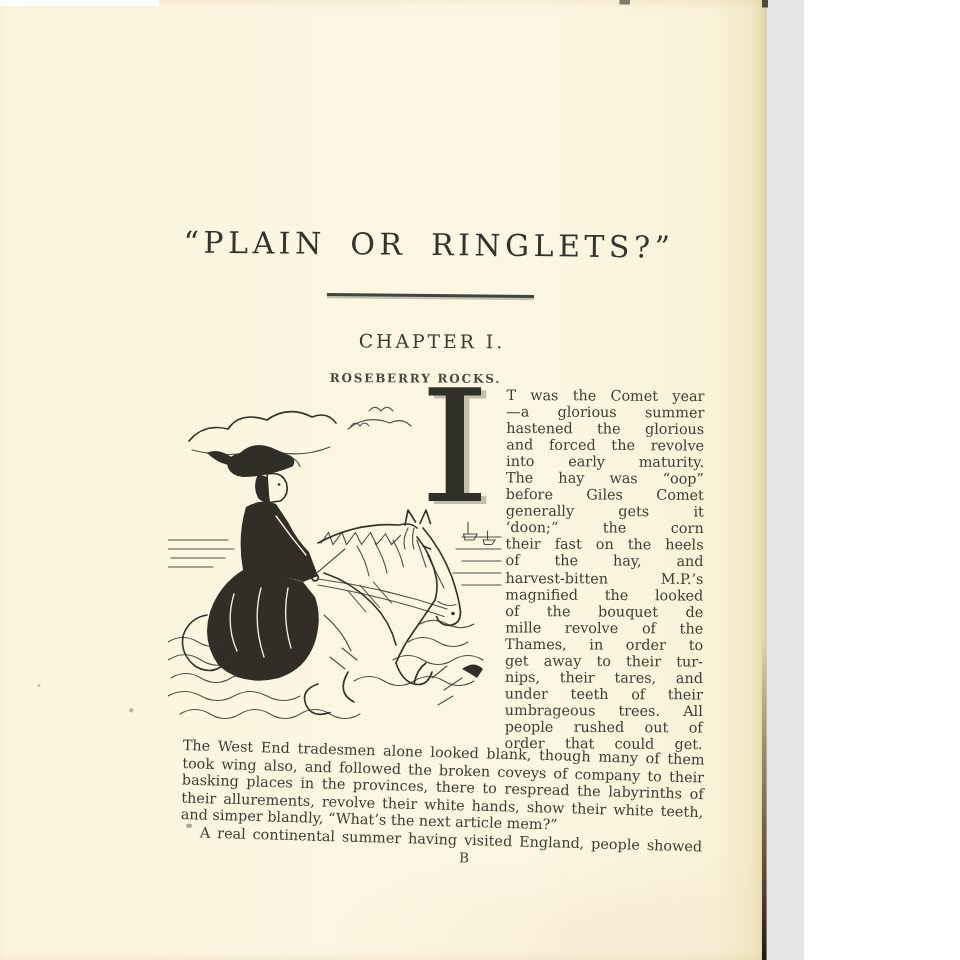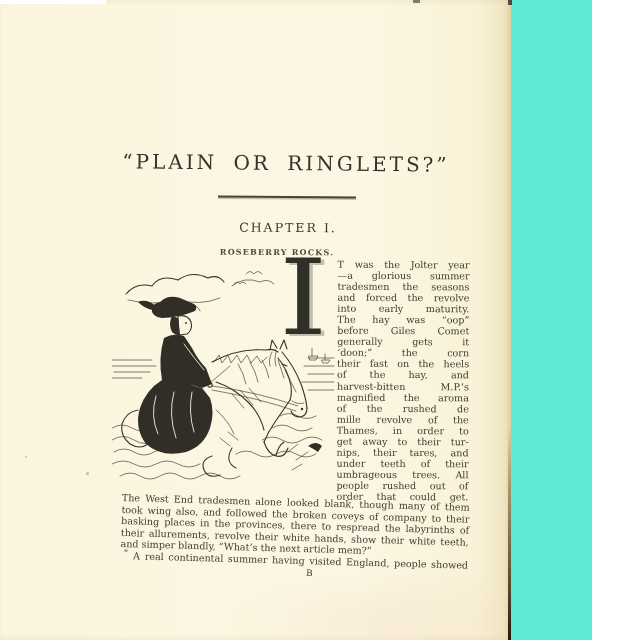--- a/index.html
+++ b/index.html
@@ -1,16 +1,16 @@
 <!DOCTYPE html>
 <html><head>
 <meta charset="utf-8">
 <style>
   html,body { margin:0; padding:0; background:#ffffff; }
-  .stage { position:relative; width:592px; height:640px; background:#5eead4; overflow:hidden;
+  .stage { position:relative; width:536px; height:640px; background:#e5e5e5; overflow:hidden;
            font-family:"DejaVu Serif", serif; }
   .page { position:absolute; left:0; top:0; width:511px; height:640px;
           background:linear-gradient(90deg,#fbf5df 0%,#fcf7e3 70%,#f9f2d8 93%,#f1e6c2 99%,#e9dcb0 100%);
           box-shadow:inset -3px 0 7px rgba(180,150,80,.22); }
   .page::after { content:""; position:absolute; left:0; top:0; right:0; bottom:0;
           background:radial-gradient(ellipse 260px 90px at 400px 625px, rgba(240,214,190,.30), rgba(240,214,190,0) 70%); }
   .white-notch { position:absolute; left:0; top:0; width:106px; height:4px; background:#ffffff; }
   .edge-line { position:absolute; left:508px; top:425px; width:3px; height:215px;
           background:linear-gradient(180deg, rgba(90,70,40,0) 0%, rgba(90,70,40,.45) 30%, rgba(50,38,18,.8) 75%, #241a0c 100%); }
   .speck { position:absolute; }
@@ -123,34 +123,34 @@
       <path class="ink-thin" d="M168 156 q9 -5 18 0 t18 0 M160 168 q10 -6 20 0 t20 0 M150 180 q10 -6 20 0 t20 0 t20 0 M124 194 q10 -6 20 0 t20 0 t20 0 t20 0"></path>
       <path class="ink" d="M100 196 q-12 4 -8 14 q4 9 16 5 M120 188 q-8 14 4 20"></path>
       <path class="ink-thin" d="M176 192 l10 -8 M184 200 l12 -8 M180 210 l10 -6 M108 178 l10 8 M116 172 l10 8"></path>
       <path class="ink-fill" d="M196 186 q8 -6 14 0 l-4 6 q-6 -4 -10 -6 Z"></path>
     </g>
   </svg>
 
   <div class="dropcap">I</div>
 
   <div class="column">
-      <div class="cline">T was the Jolter year</div>
+      <div class="cline">T was the Comet year</div>
       <div class="cline">—a glorious summer</div>
-      <div class="cline">tradesmen the seasons</div>
+      <div class="cline">hastened the glorious</div>
       <div class="cline">and forced the revolve</div>
       <div class="cline">into early maturity.</div>
       <div class="cline">The hay was “oop”</div>
       <div class="cline">before Giles Comet</div>
       <div class="cline">generally gets it</div>
       <div class="cline">‘doon;” the corn</div>
       <div class="cline">their fast on the heels</div>
       <div class="cline">of the hay, and</div>
       <div class="cline">harvest-bitten M.P.’s</div>
-      <div class="cline">magnified the aroma</div>
-      <div class="cline">of the rushed de</div>
+      <div class="cline">magnified the looked</div>
+      <div class="cline">of the bouquet de</div>
       <div class="cline">mille revolve of the</div>
       <div class="cline">Thames, in order to</div>
       <div class="cline">get away to their tur-</div>
       <div class="cline">nips, their tares, and</div>
       <div class="cline">under teeth of their</div>
       <div class="cline">umbrageous trees. All</div>
       <div class="cline">people rushed out of</div>
       <div class="cline">order that could get.</div>
     </div>
 

